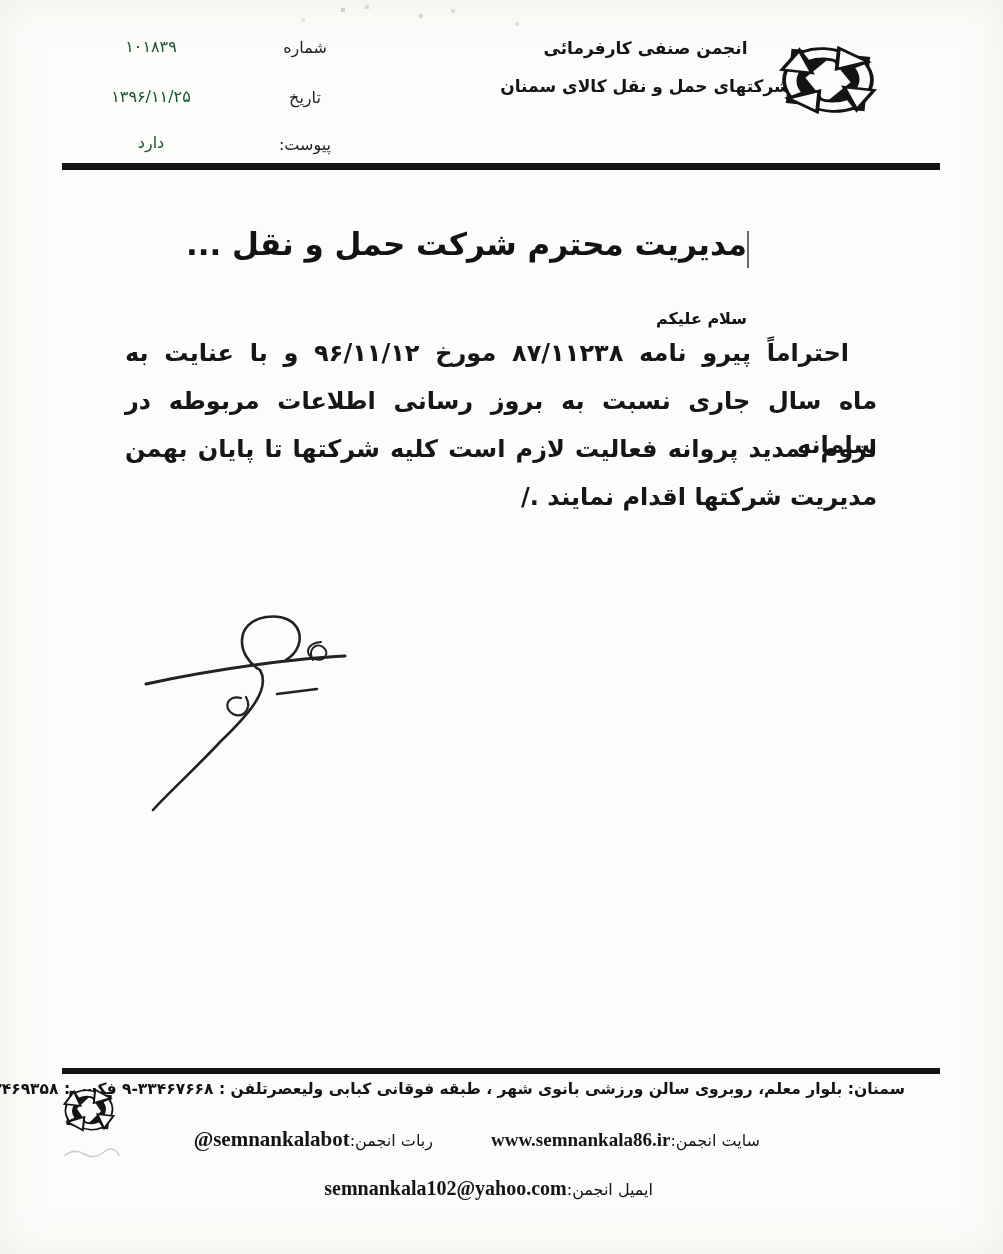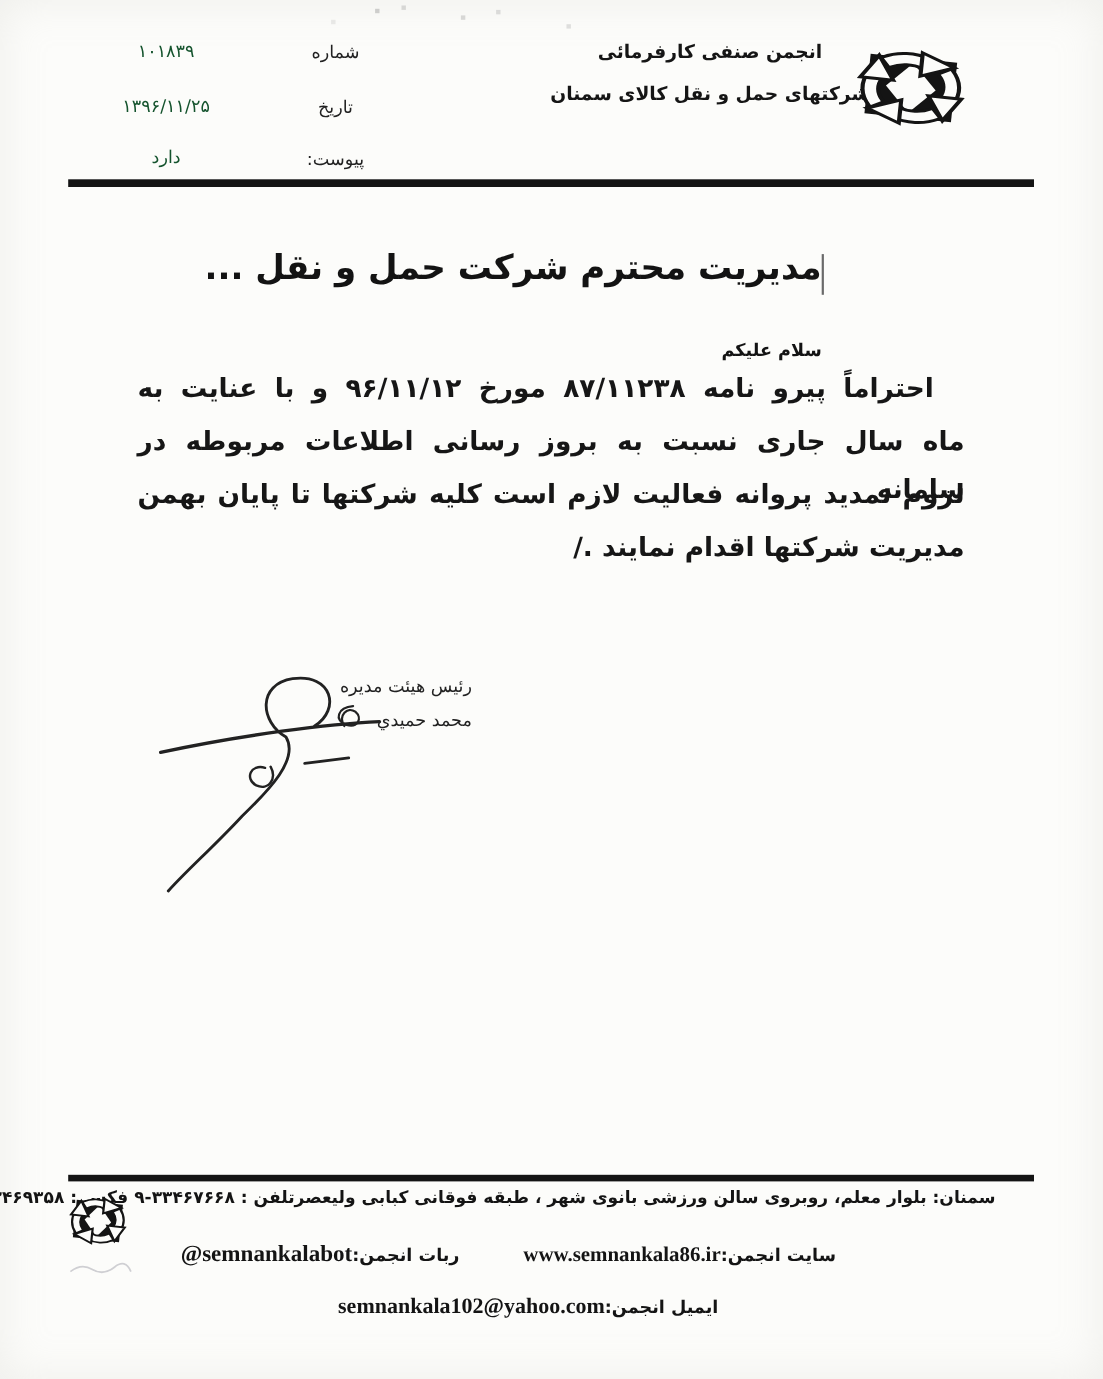--- a/index.html
+++ b/index.html
@@ -71,21 +71,21 @@
     font-weight: 700; font-size: 15.5px; white-space: nowrap; color: #141414;
   }
   .footer-row2 {
     position: absolute; right: 243px; top: 1127px;
     display: flex; direction: rtl; gap: 58px; align-items: baseline;
   }
   .footer-row3 {
     position: absolute; right: 350px; top: 1177px;
     display: flex; direction: rtl; align-items: baseline;
   }
-  .f-label { font-weight: 700; font-size: 16px; direction: rtl; color: #141414; }
+  .f-label { font-weight: 400; font-size: 16px; direction: rtl; color: #141414; }
   .f-latin {
     font-family: "Liberation Serif", serif; font-weight: 700;
     direction: ltr; unicode-bidi: embed; color: #141414;
   }
   .url { font-size: 19px; }
   .bot { font-size: 21px; }
   .mail { font-size: 20px; }
   .grp { display: flex; direction: rtl; align-items: baseline; }
 
   .specks {
@@ -154,24 +154,20 @@
   <div class="artifact-v"></div>
   <div class="greeting fa">سلام علیکم</div>
 
   <div class="para">
     <div class="line first">احتراماً پیرو نامه ۸۷/۱۱۲۳۸ مورخ ۹۶/۱۱/۱۲ و با عنایت به</div>
     <div class="line">ماه سال جاری نسبت به بروز رسانی اطلاعات مربوطه در سامانه</div>
     <div class="line">لزوم تمدید پروانه فعالیت لازم است کلیه شرکتها تا پایان بهمن</div>
     <div class="line last">مدیریت شرکتها اقدام نمایند ./</div>
   </div>
 
-  <div class="sig-block fa">
-    <div>رئیس  هیئت مدیره</div>
-    <div>محمد حمیدي</div>
-  </div>
 
   <svg class="sig-ink" width="270" height="225" viewBox="0 0 270 225">
     <g fill="none" stroke="#222" stroke-linecap="round">
       <path stroke-width="3" d="M 51,89 C 125,73 205,63 250,61"></path>
       <path stroke-width="2.6" d="M 191,65 C 215,50 207,17 171,22 C 139,27 141,61 165,75 C 177,95 150,123 125,147 C 101,173 73,198 58,215"></path>
       <path stroke-width="2.2" d="M 151,102 C 157,113 149,124 138,119 C 127,113 133,99 146,103"></path>
       <path stroke-width="2.6" d="M 182,99 L 222,94"></path>
       <path stroke-width="2" d="M 226,47 C 212,48 208,60 220,64 C 230,67 235,58 228,52 C 221,47 212,55 218,65"></path>
     </g>
   </svg>

